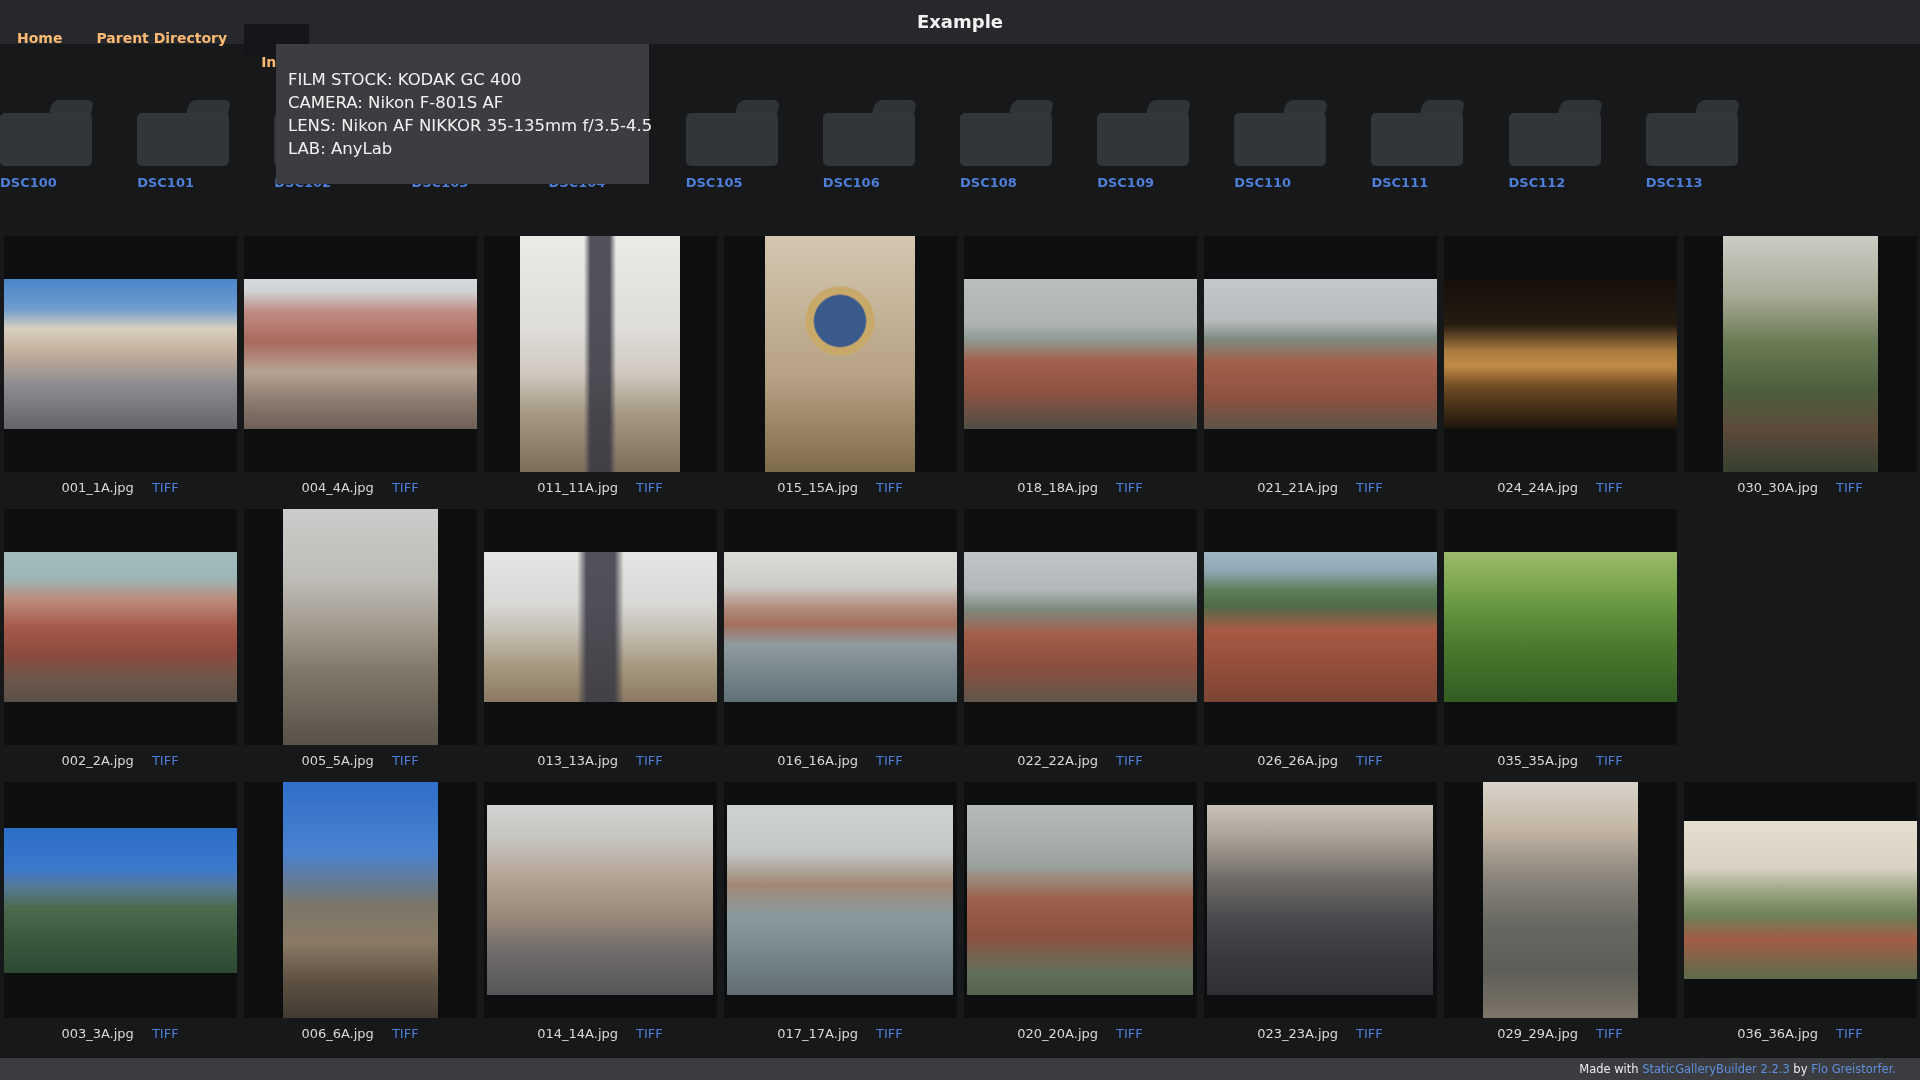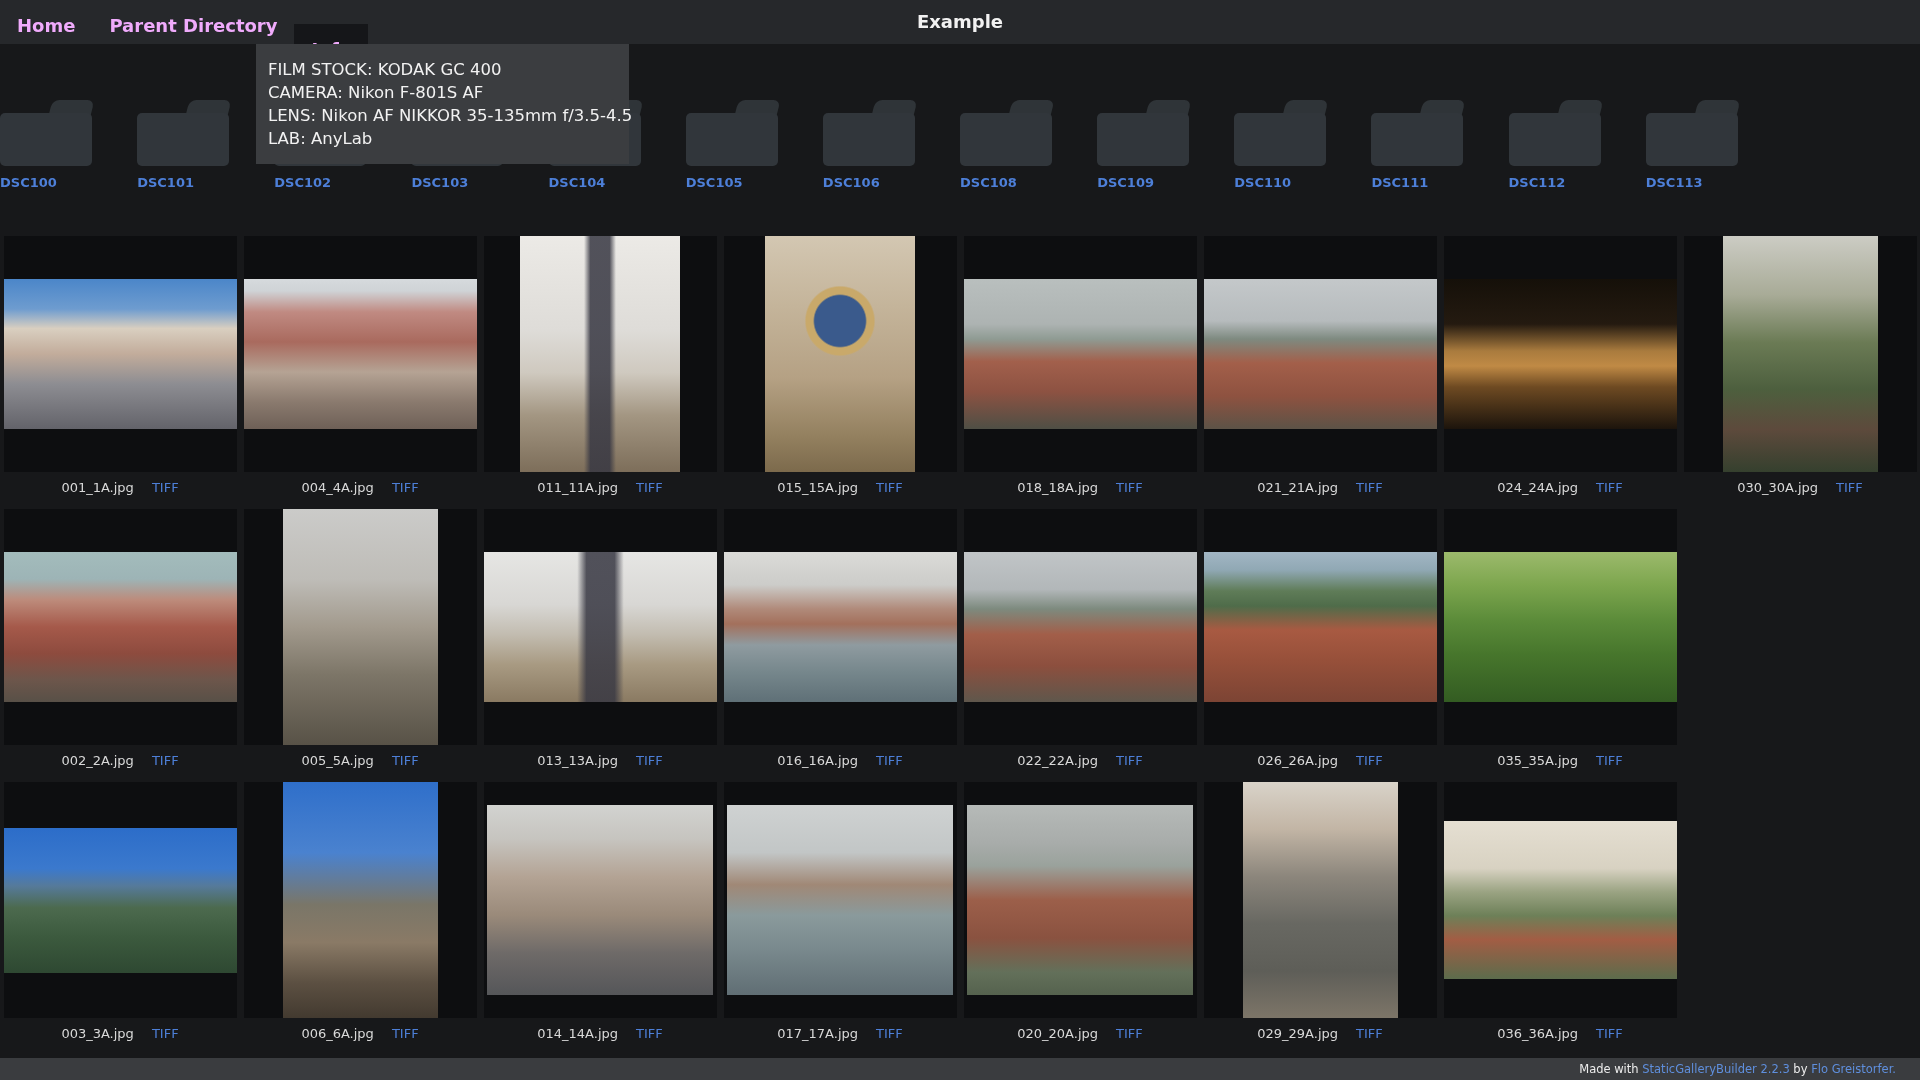--- a/index.html
+++ b/index.html
@@ -1,24 +1,24 @@
 <!DOCTYPE html>
 <html><head>
 <meta charset="utf-8">
 <style>
   html,body{margin:0;padding:0;width:1920px;height:1080px;overflow:hidden;
     background:#17181a;font-family:"DejaVu Sans","Liberation Sans",sans-serif;}
   .navbar{position:relative;height:44px;background:#26282b;display:flex;align-items:stretch;z-index:20;}
   .nav-left{display:flex;}
-  .nav-item{line-height:44px;padding:4px 17px;font-size:18px;font-weight:bold;color:#f0abfc;cursor:pointer;white-space:nowrap;}
+  .nav-item{line-height:44px;padding:16px 17px;font-size:14px;font-weight:bold;color:#fdba74;cursor:pointer;white-space:nowrap;}
   .nav-item.active{background:#151619;margin-top:24px;}
   .nav-title{position:absolute;left:0;right:0;top:0;text-align:center;line-height:44px;
     font-size:18px;font-weight:bold;color:#f2f2f2;pointer-events:none;}
-  .info-tooltip{position:absolute;left:256px;top:44px;width:373px;box-sizing:border-box;
-    background:#3b3d40;padding:14px 12px;z-index:30;}
+  .info-tooltip{position:absolute;left:276px;top:44px;width:373px;box-sizing:border-box;
+    background:#3b3d40;padding:24px 12px;z-index:30;}
   .info-line{font-size:16.5px;line-height:23px;color:#f2f2f2;white-space:nowrap;}
   .folder-row{display:grid;grid-template-columns:repeat(14,1fr);padding-top:56px;}
   .folder-item{display:flex;flex-direction:column;align-items:flex-start;cursor:pointer;}
   .folder-icon{position:relative;width:92px;height:66px;}
   .folder-tab{position:absolute;right:3px;top:0;width:42px;height:22px;background:#2f3438;
     border-radius:7px 7px 0 0;transform:skewX(-14deg);transform-origin:bottom right;}
   .folder-body{position:absolute;left:0;bottom:0;width:92px;height:53px;background:#31363b;border-radius:5px;}
   .folder-label{margin-top:9px;font-size:13px;font-weight:bold;color:#4d7fd8;}
   .gallery{margin-top:46px;}
   .g-row{display:grid;grid-template-columns:repeat(8,240px);justify-items:center;height:273px;}
@@ -265,20 +265,26 @@
         <div class="caption"><span>017_17A.jpg</span><a class="tiff">TIFF</a></div>
       </div>
       <div class="g-cell">
         <div class="thumb-box">
           <div class="photo" style="width: 226px; height: 190px; background: linear-gradient(rgb(182, 186, 184) 0%, rgb(168, 172, 170) 20%, rgb(154, 162, 156) 32%, rgb(156, 95, 74) 50%, rgb(138, 82, 64) 70%, rgb(99, 112, 90) 88%, rgb(85, 98, 78) 100%);"></div>
         </div>
         <div class="caption"><span>020_20A.jpg</span><a class="tiff">TIFF</a></div>
       </div>
       <div class="g-cell">
         <div class="thumb-box">
+          <div class="photo" style="width: 226px; height: 190px; background: linear-gradient(rgb(200, 194, 184) 0%, rgb(168, 159, 148) 18%, rgb(110, 106, 102) 40%, rgb(74, 74, 78) 60%, rgb(58, 58, 62) 80%, rgb(47, 47, 51) 100%);"></div>
+        </div>
+        <div class="caption"><span>023_23A.jpg</span><a class="tiff">TIFF</a></div>
+      </div>
+      <div class="g-cell">
+        <div class="thumb-box">
           <div class="photo" style="width: 155px; height: 236px; background: linear-gradient(rgb(217, 211, 201) 0%, rgb(194, 181, 165) 20%, rgb(140, 134, 124) 40%, rgb(104, 104, 98) 60%, rgb(94, 94, 88) 80%, rgb(125, 117, 104) 100%);"></div>
         </div>
         <div class="caption"><span>029_29A.jpg</span><a class="tiff">TIFF</a></div>
       </div>
       <div class="g-cell">
         <div class="thumb-box">
           <div class="photo" style="width: 233px; height: 158px; background: linear-gradient(rgb(229, 223, 210) 0%, rgb(216, 210, 194) 30%, rgb(154, 163, 130) 45%, rgb(109, 128, 88) 60%, rgb(162, 93, 68) 75%, rgb(92, 108, 76) 100%);"></div>
         </div>
         <div class="caption"><span>036_36A.jpg</span><a class="tiff">TIFF</a></div>
       </div>

